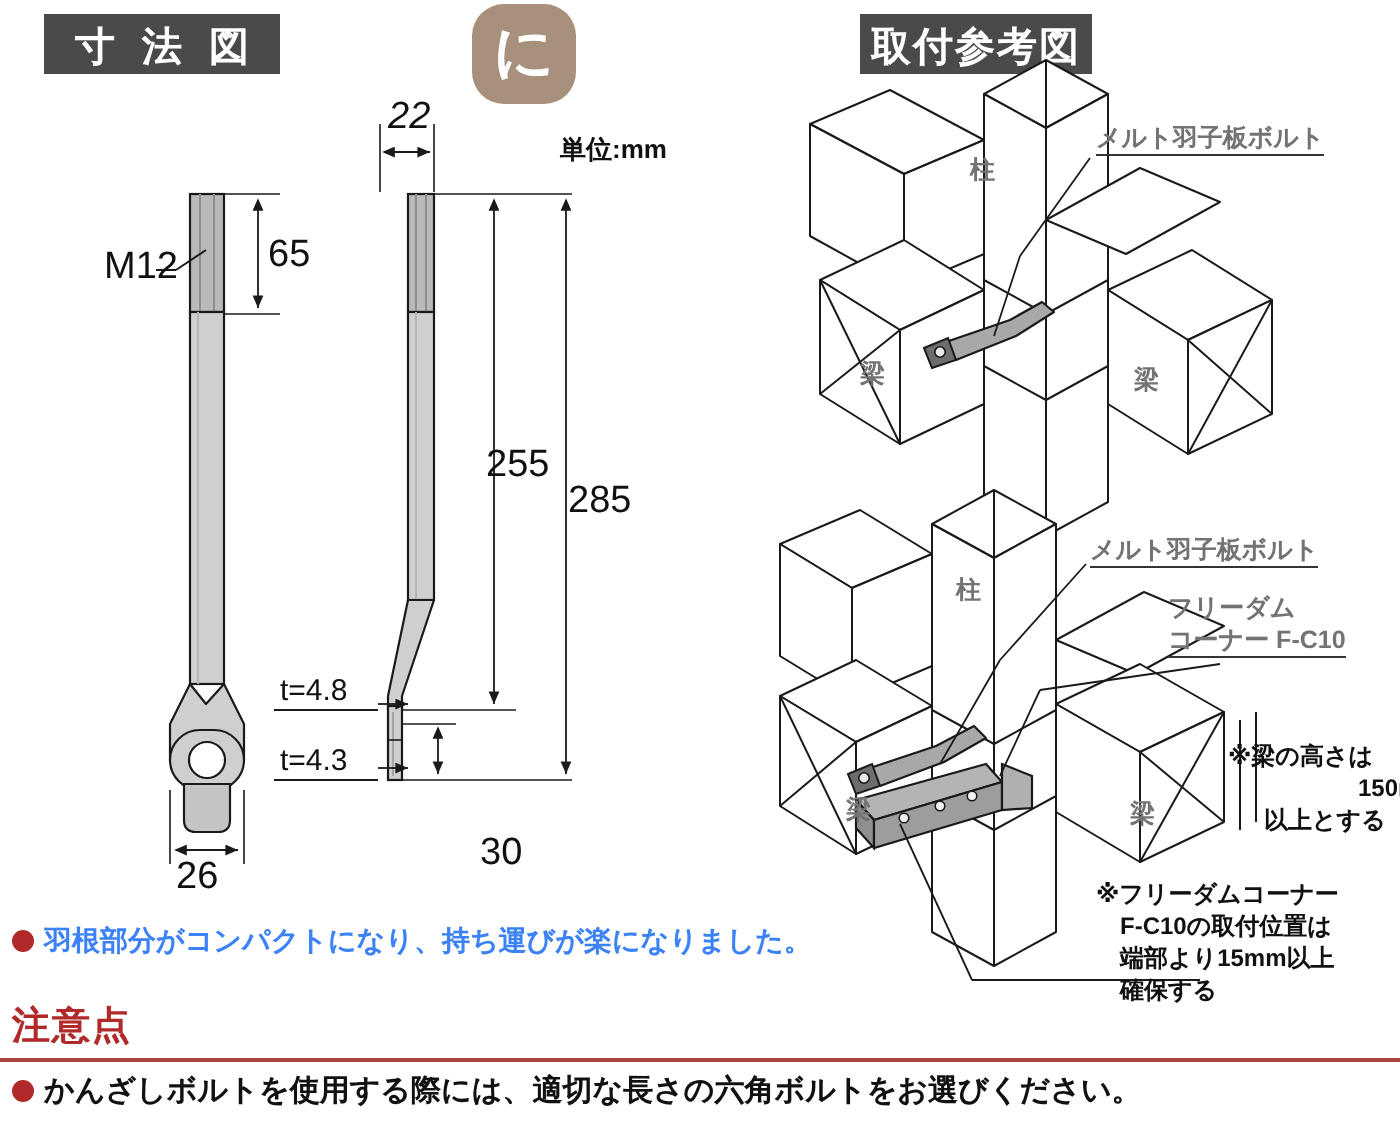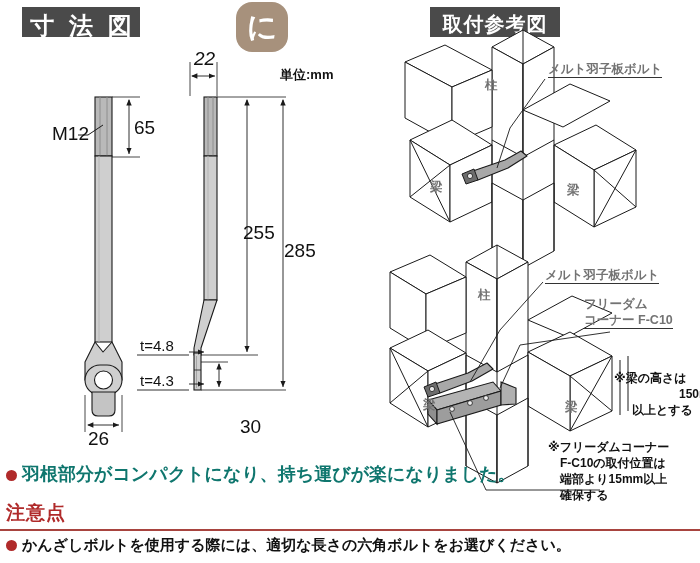--- a/index.html
+++ b/index.html
@@ -17,22 +17,22 @@
   .chip{
     position:absolute;
     background:#4a4a4a;
     color:#ffffff;
     font-weight:bold;
     letter-spacing:4px;
     text-align:center;
     line-height:1;
     box-sizing:border-box;
   }
-  #chip-dim{left:22px;top:7px;width:118px;height:30px;font-size:24px;padding-top:7px;padding-left:4px;}
-  #chip-inst{left:430px;top:7px;width:130px;height:30px;font-size:20px;padding-top:7px;letter-spacing:1px;}
+  #chip-dim{left:22px;top:7px;width:118px;height:30px;font-size:20px;padding-top:7px;padding-left:4px;}
+  #chip-inst{left:430px;top:7px;width:116px;height:30px;font-size:20px;padding-top:7px;letter-spacing:1px;}
 
   
   #kana-badge{
     position:absolute;left:236px;top:2px;width:52px;height:50px;
     background:#a7917c;border-radius:16px;
     color:#ffffff;font-size:30px;font-weight:bold;
     display:flex;align-items:center;justify-content:center;
     line-height:1;
   }
 
@@ -46,21 +46,21 @@
   .ul{border-bottom:1.4px solid #333;padding-bottom:1px;}
 
   
   svg{position:absolute;left:0;top:0;overflow:visible;}
 
   
   .bullet{
     display:inline-block;width:11px;height:11px;border-radius:50%;
     background:#b02a2a;margin-right:5px;vertical-align:-1px;
   }
-  #note1{position:absolute;left:6px;top:462px;font-size:18px;font-weight:bold;color:#0f766e;white-space:nowrap;}
+  #note1{position:absolute;left:6px;top:462px;font-size:14px;font-weight:bold;color:#3b82f6;white-space:nowrap;}
   #caution-head{position:absolute;left:6px;top:500px;font-size:19px;font-weight:bold;color:#b02a2a;letter-spacing:1px;}
   #caution-rule{position:absolute;left:0px;top:529px;width:700px;height:1.5px;background:#a8443f;}
   #note2{position:absolute;left:6px;top:536px;font-size:15px;font-weight:bold;color:#111;white-space:nowrap;}
 </style>
 </head>
 <body>
 
 <div class="root">
 
   <div class="chip" id="chip-dim">寸 法 図</div>

